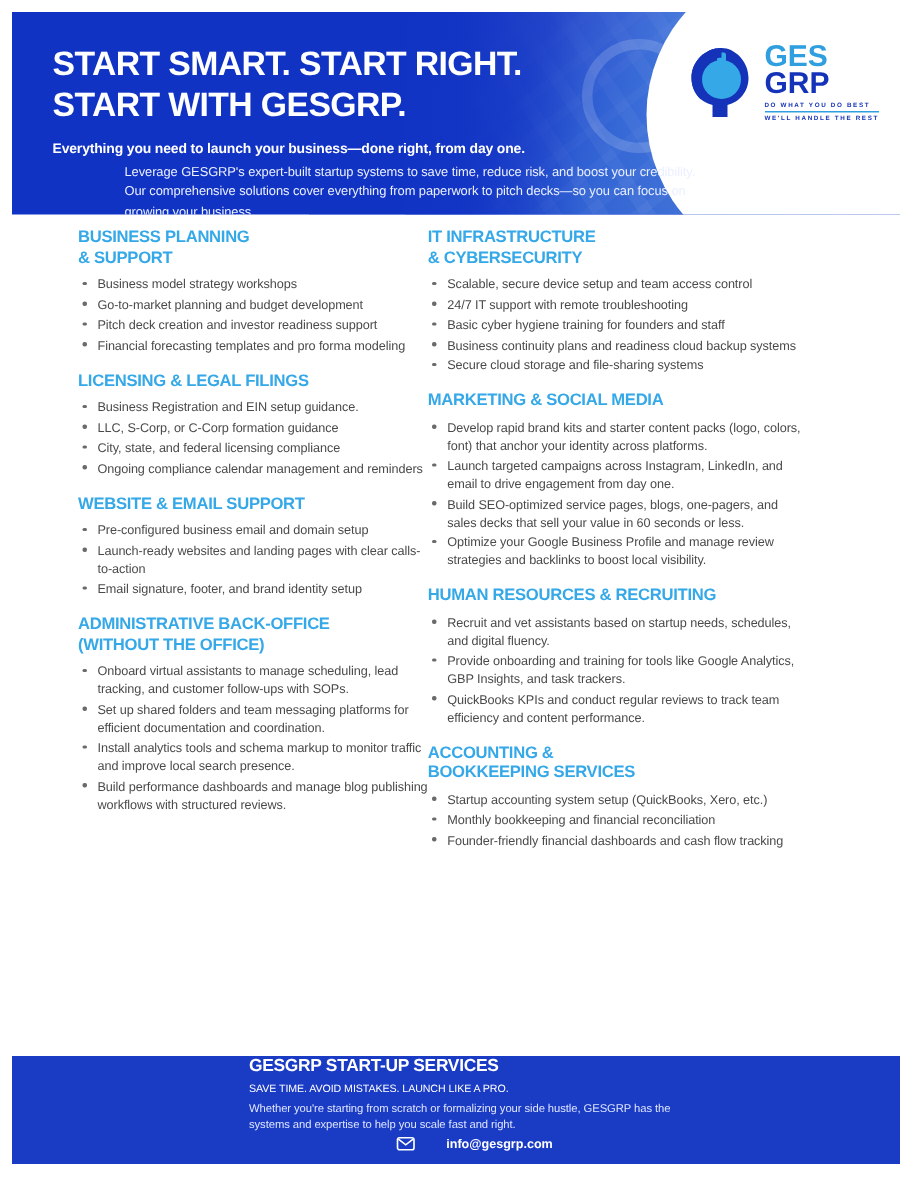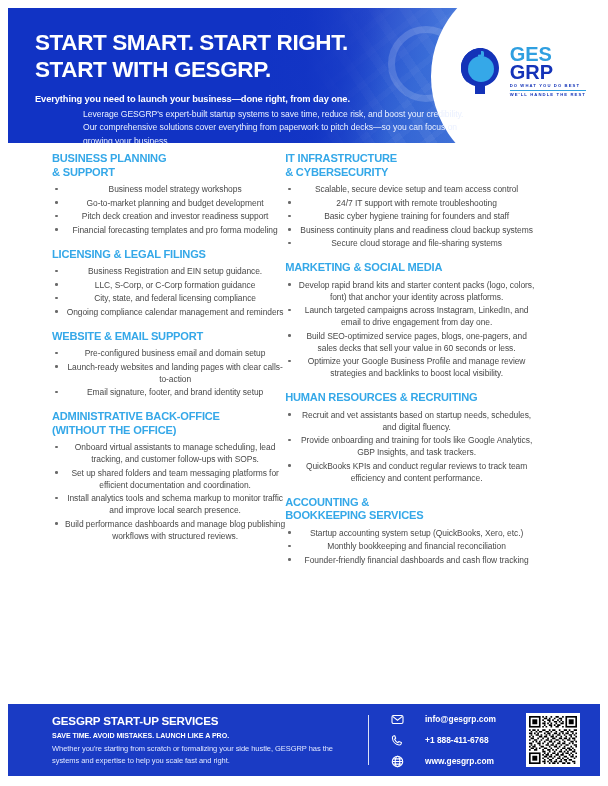--- a/index.html
+++ b/index.html
@@ -78,21 +78,21 @@
     line-height: 1.55;
     margin-top: 4px;
     width: 392px;
     letter-spacing: -0.05px;
     margin-left: 48px;
   }
 
   
   .logo {
     position: absolute; z-index: 6;
-    top: 36px; right: 14px;
+    top: 20px; right: 14px;
     display: flex; align-items: center; gap: 6px;
   }
   .logo-mark { width: 46px; height: 52px; flex: none; }
   .logo-type { line-height: 1; }
   .logo-word {
     font-size: 20px; font-weight: 700;
     color: #2f9fe0; letter-spacing: 0px;
   }
   .logo-word.dark { color: #1433b8; margin-top: -2px; }
   .logo-tag1, .logo-tag2 {
@@ -119,21 +119,21 @@
 
   .sec { margin-bottom: 12px; }
   .sec-title {
     color: #35a8e8;
     font-size: 11.1px;
     font-weight: 700;
     line-height: 1.22;
     letter-spacing: -0.2px;
     margin-bottom: 4px;
   }
-  ul.bullets { list-style: none; text-align: center; }
+  ul.bullets { list-style: none; }
   ul.bullets li {
     position: relative;
     color: #4a4a4a;
     font-size: 8.45px;
     line-height: 1.42;
     padding-left: 13px;
     margin-bottom: 1.5px;
     letter-spacing: -0.05px;
   }
   ul.bullets li::before {
@@ -146,28 +146,29 @@
 
   
   .footer {
     position: absolute;
     left: 8px; bottom: 10px;
     width: 592px; height: 72px;
     background: #1a3bc4;
     display: flex;
     align-items: center;
     padding: 0 20px 0 44px;
+    flex-direction: column;
   }
   .f-left { width: 300px; }
   .f-title {
     color: #ffffff; font-size: 11.6px; font-weight: 700;
     letter-spacing: -0.2px;
   }
   .f-kicker {
-    color: #ffffff; font-size: 7.1px; font-weight: 700;
+    color: #ffffff; font-size: 7.1px; font-weight: 400;
     margin-top: 5px; letter-spacing: -0.05px;
   }
   .f-body {
     color: #dfe6ff; font-size: 7.5px; line-height: 1.5;
     margin-top: 3px; letter-spacing: -0.05px;
   }
   .f-divider {
     width: 1px; height: 50px; background: #ffffff;
     margin: 0 22px 0 16px; opacity: .85;
   }

